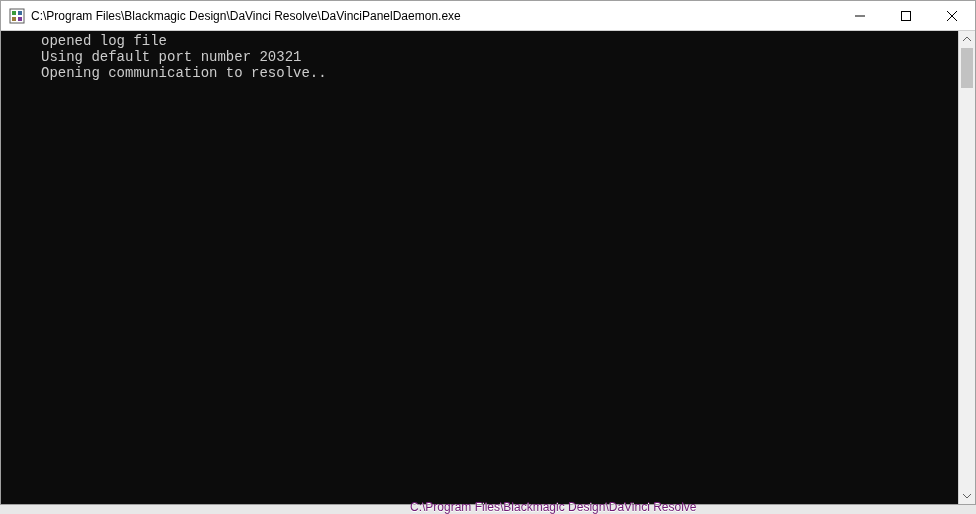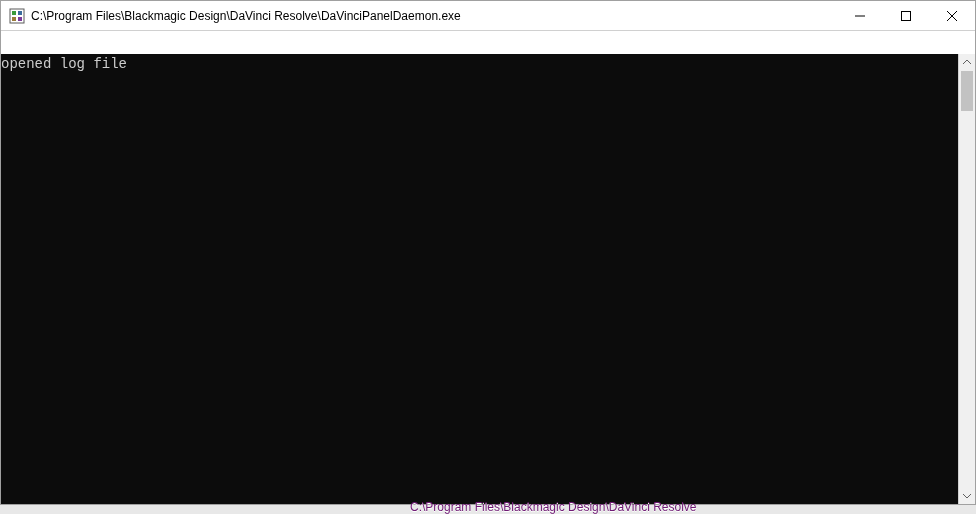--- a/index.html
+++ b/index.html
@@ -11,21 +11,20 @@
       overflow: hidden;
       position: relative;
     }
     .window {
       width: 976px;
       height: 505px;
       background: #ffffff;
       border: 1px solid #a0a0a0;
       display: flex;
       flex-direction: column;
-      gap: 23px;
     }
     .titlebar {
       height: 30px;
       background: #ffffff;
       display: flex;
       align-items: center;
       border-bottom: 1px solid #d0d0d0;
       flex-shrink: 0;
     }
     .titlebar-icon {
@@ -110,20 +109,21 @@
       left: 410px;
       bottom: 0;
       font-size: 12px;
       color: #701a75;
       font-family: "Segoe UI", sans-serif;
       white-space: nowrap;
       text-shadow: 0 1px 0 #fff;
     }
     .console-line {
       display: block;
+      padding-left: 40px;
     }
   </style>
 </head>
 <body>
 
 <div class="window">
   <div class="titlebar">
     <span class="titlebar-icon">
       <svg viewBox="0 0 16 16">
         <rect x="1" y="1" width="14" height="14" fill="none" stroke="#5a5a5a" stroke-width="1"></rect>
@@ -147,21 +147,21 @@
       </button>
       <button class="titlebar-btn close">
         <svg viewBox="0 0 10 10">
           <line x1="0" y1="0" x2="10" y2="10" stroke="#000" stroke-width="1"></line>
           <line x1="10" y1="0" x2="0" y2="10" stroke="#000" stroke-width="1"></line>
         </svg>
       </button>
     </div>
   </div>
   <div class="console-area">
-    <div class="console-content" id="console-content"><span class="console-line">opened log file</span></div>
+    <div class="console-content" id="console-content"><span class="console-line">opened log file</span><span class="console-line">Using default port number 20321</span><span class="console-line">Opening communication to resolve..</span></div>
     <div class="scrollbar-v">
       <div class="scrollbar-btn">
         <svg width="8" height="5" viewBox="0 0 8 5">
           <path d="M0 4 L4 0 L8 4" fill="none" stroke="#606060" stroke-width="1"></path>
         </svg>
       </div>
       <div class="scrollbar-track">
         <div class="scrollbar-thumb"></div>
       </div>
       <div class="scrollbar-btn">

